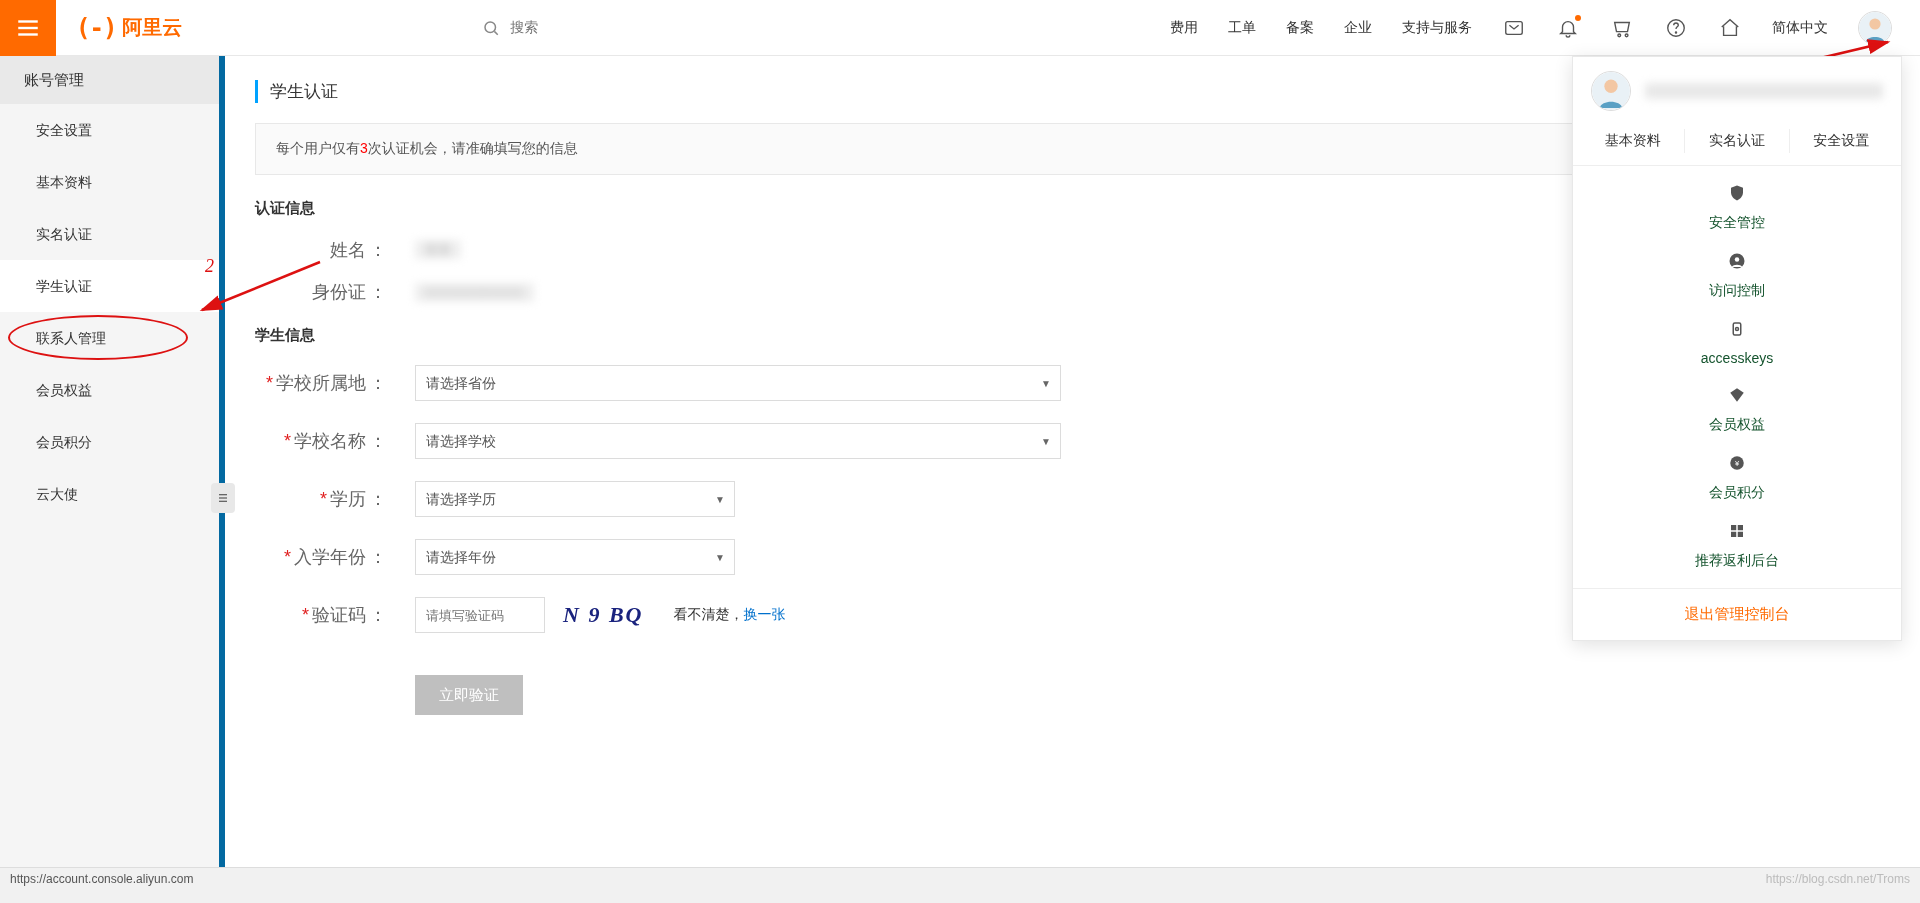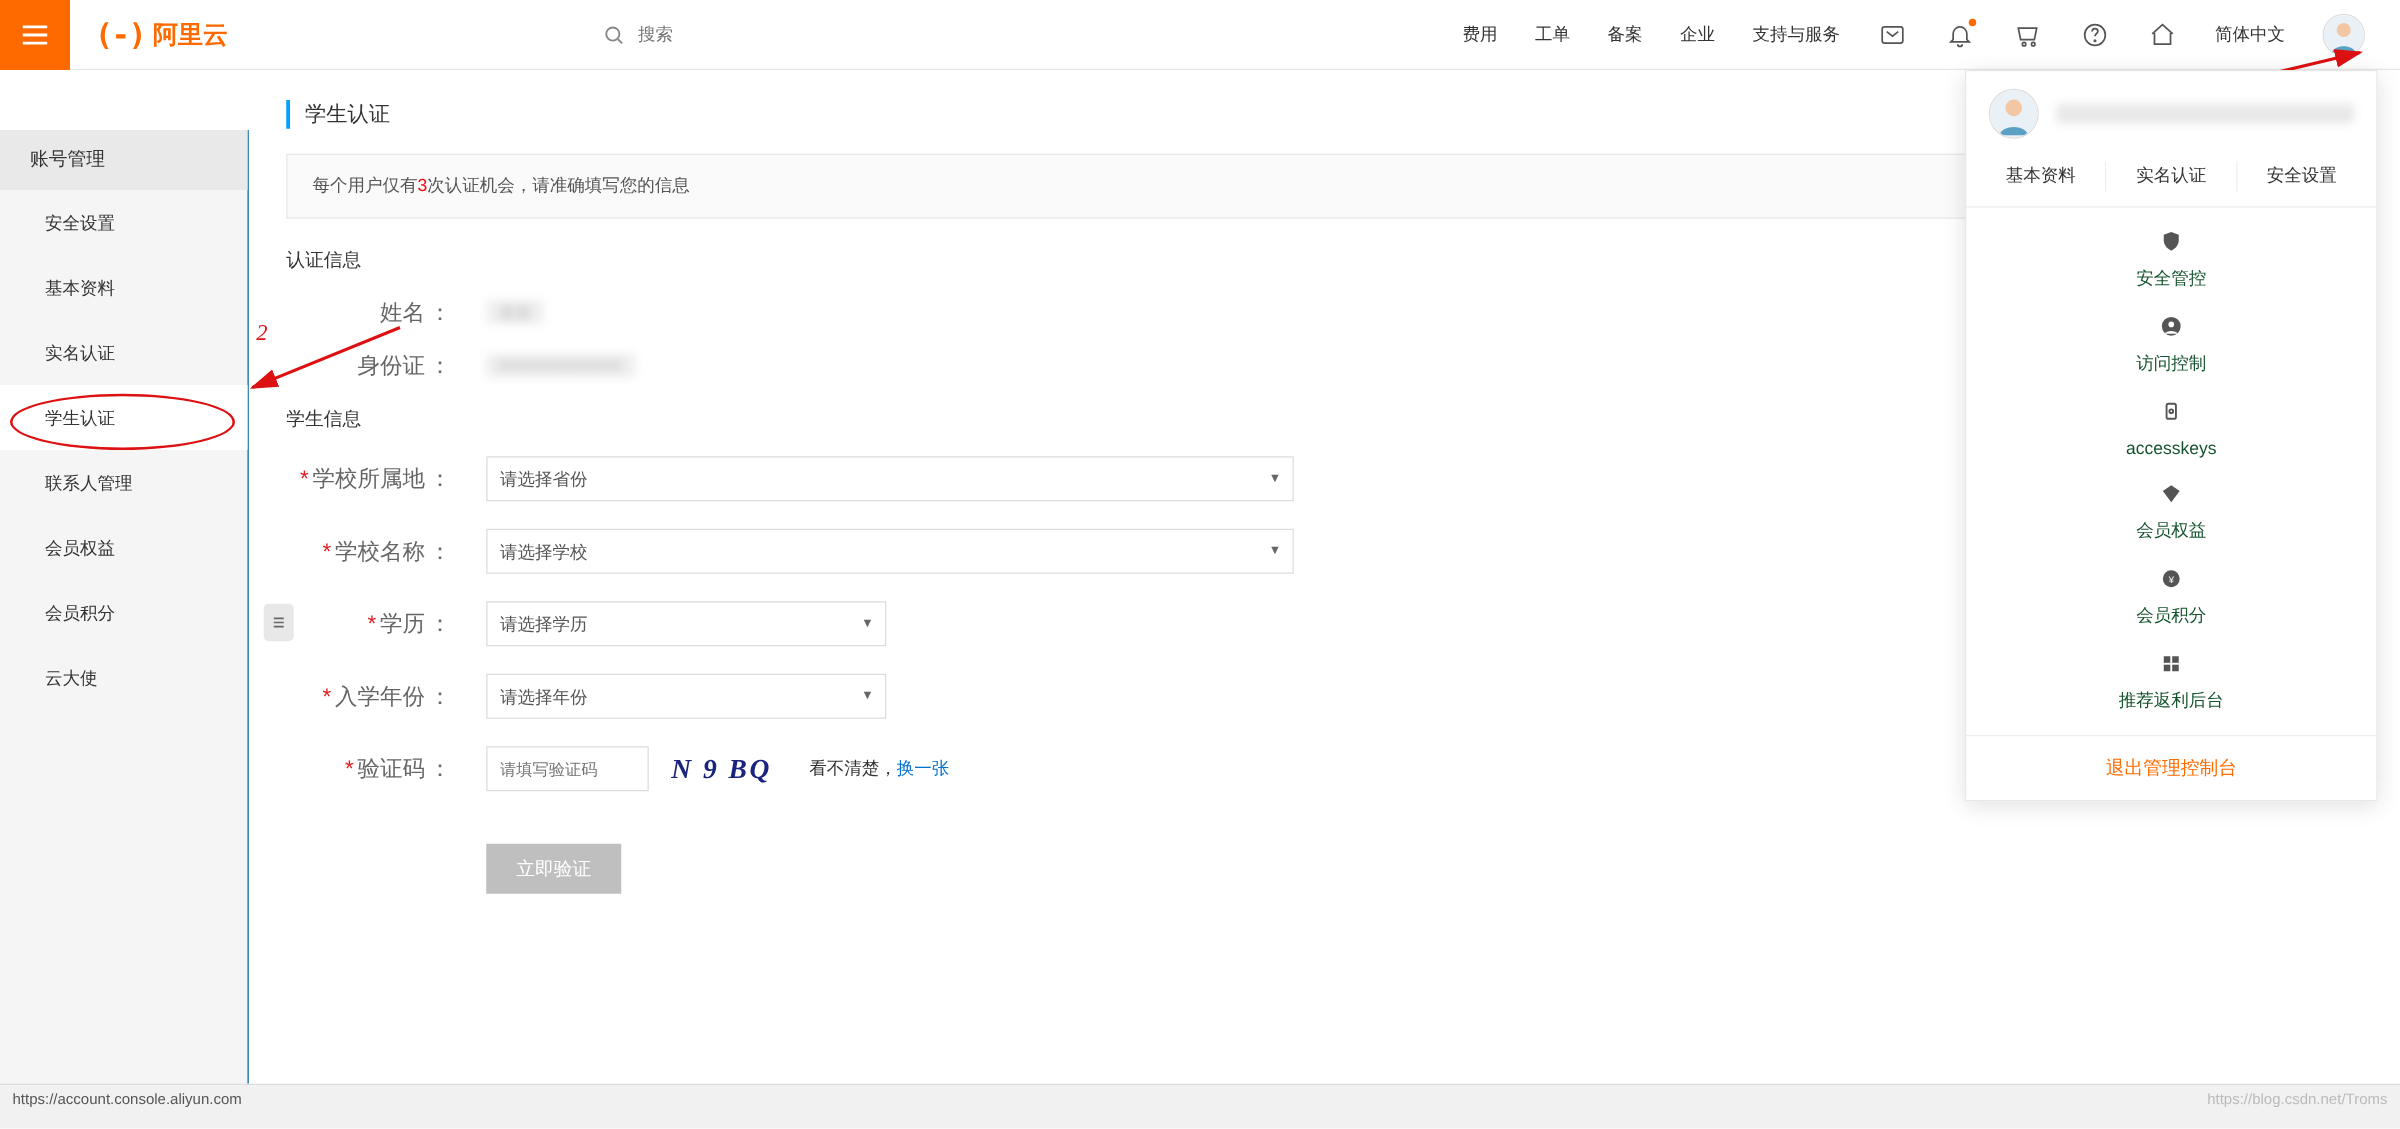--- a/index.html
+++ b/index.html
@@ -92,24 +92,23 @@
     display:flex; align-items:center; justify-content:center;
     cursor: pointer;
     overflow: hidden;
   }
 
   
   .layout { display: flex; height: calc(903px - 56px - 24px); }
 
   
   .sidebar {
-    width: 199px;
+    width: 225px;
     background: #f5f5f5;
-    border-right: 1px solid #0369a1;
-    margin-top: 48px;
+    border-right: 6px solid #0369a1;
   }
   .side-title {
     height: 48px;
     line-height: 48px;
     padding-left: 24px;
     font-size: 15px;
     background: #e9e9e9;
     color: #333;
   }
   .side-item {
@@ -163,21 +162,21 @@
     background: #fafafa;
     padding: 16px 20px;
     font-size: 14px;
     color: #555;
     margin-bottom: 24px;
   }
   .notice-bar .hl { color: #ff0000; }
 
   h3.section {
     font-size: 15px;
-    font-weight: 400;
+    font-weight: 700;
     color: #333;
     margin: 10px 0 20px 0;
   }
 
   .form-row {
     display: flex;
     align-items: center;
     margin-bottom: 22px;
   }
   .form-label {

